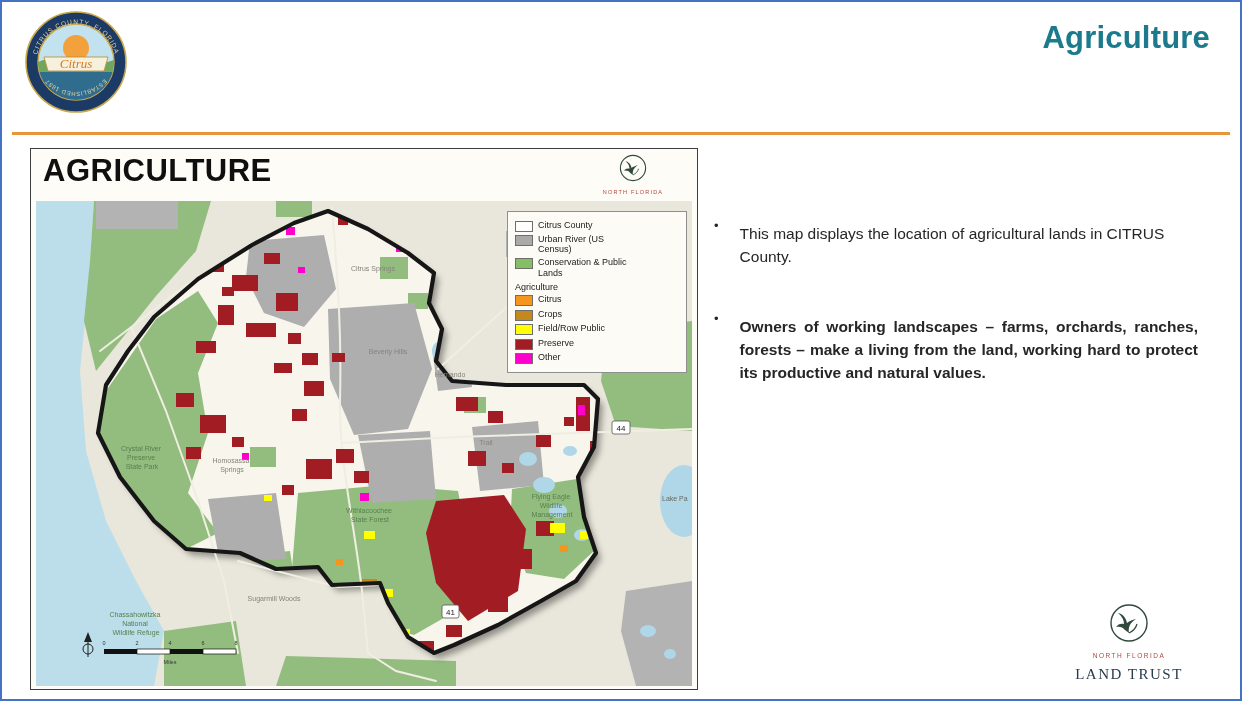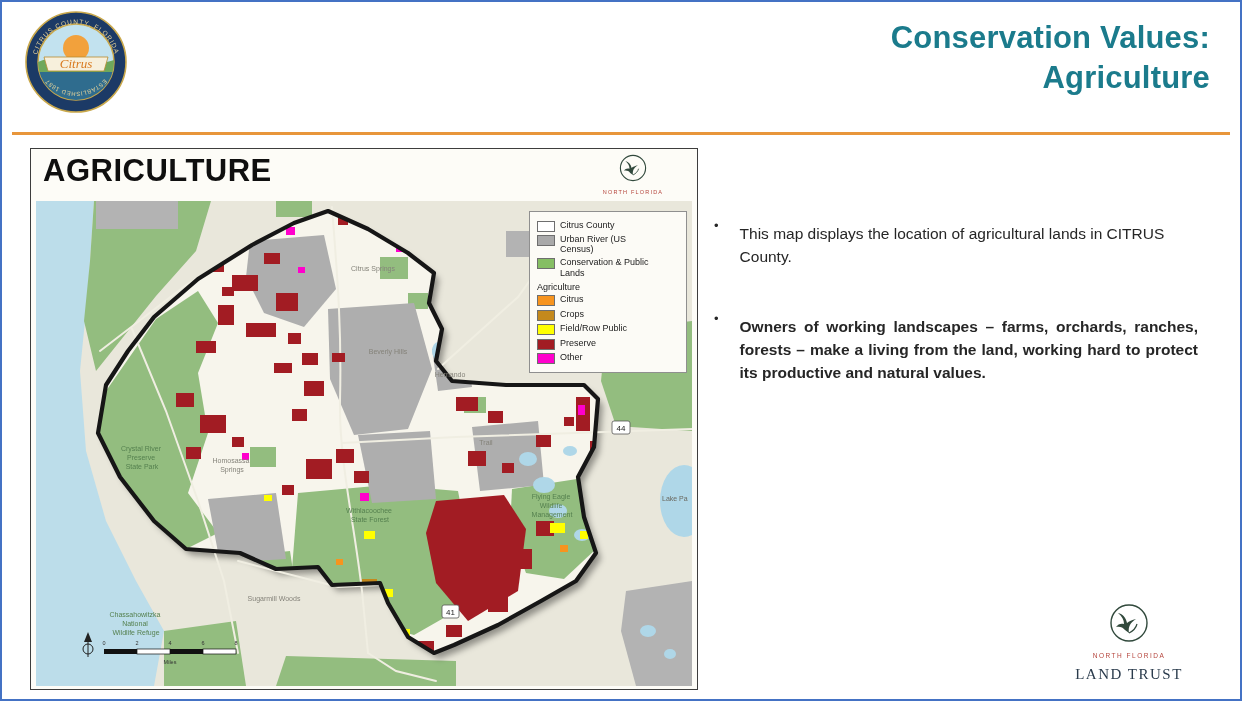--- a/index.html
+++ b/index.html
@@ -17,21 +17,21 @@
   .mapsvg{position:absolute;left:5px;top:52px;width:656px;height:485px;}
   .mapsvg text{font-family:"Liberation Sans",sans-serif;}
 
   
   .nflt{display:flex;flex-direction:column;align-items:center;gap:7px;text-align:left;}
   .nflt-map{position:absolute;right:14px;top:5px;width:100px;}
   .nflt-top{font-size:5.5px;color:#B5443C;letter-spacing:1.2px;white-space:nowrap;}
   .nflt-bottom{font-family:"Liberation Serif",serif;font-size:13px;color:#2A3B4C;letter-spacing:1px;white-space:nowrap;}
 
   
-  .legend{position:absolute;right:10px;top:62px;width:158px;background:#FCFBF6;border:1px solid #8f8f8f;padding:5px 7px;font-size:9px;color:#222;box-sizing:border-box;}
+  .legend{position:absolute;right:10px;top:62px;width:180px;background:#FCFBF6;border:1px solid #8f8f8f;padding:5px 7px;font-size:9px;color:#222;box-sizing:border-box;}
   .lg-row{display:flex;align-items:flex-start;gap:5px;margin:2.5px 0;}
   .lg-row span{max-width:96px;line-height:1.15;}
   .lg-sw{flex:0 0 auto;margin-top:1px;}
   .lg-sw rect{stroke:#6e6e6e;stroke-width:1;}
   .lg-hdr{margin:4px 0 1px;}
 
   
   .bullets{position:absolute;left:712px;top:212px;width:492px;}
   .bullet{display:flex;gap:13px;margin-bottom:30px;color:#262626;font-size:15.5px;line-height:1.5;}
   .bullet .dot{flex:0 0 auto;font-size:13px;padding-top:2px;}
@@ -68,21 +68,20 @@
     <text x="52" y="58" text-anchor="middle" font-size="13" font-style="italic" fill="#D97A1E" font-family="Liberation Serif, serif">Citrus</text>
     <text font-size="6.5" fill="#E8D49A" letter-spacing="1">
       <textPath href="#arcT" startOffset="50%" text-anchor="middle">CITRUS COUNTY, FLORIDA</textPath>
     </text>
     <text font-size="6" fill="#E8D49A" letter-spacing="0.5">
       <textPath href="#arcB" startOffset="50%" text-anchor="middle">ESTABLISHED 1887</textPath>
     </text>
   </svg>
 
   <div class="title">
-    <div>Conservation Values:</div>
     <div>Agriculture</div>
   </div>
 
   <div class="divider"></div>
 
   <div class="map-panel">
     <div class="map-title">AGRICULTURE</div>
 
     <div class="nflt nflt-map">
       <svg width="28" height="28" viewBox="0 0 40 40">

